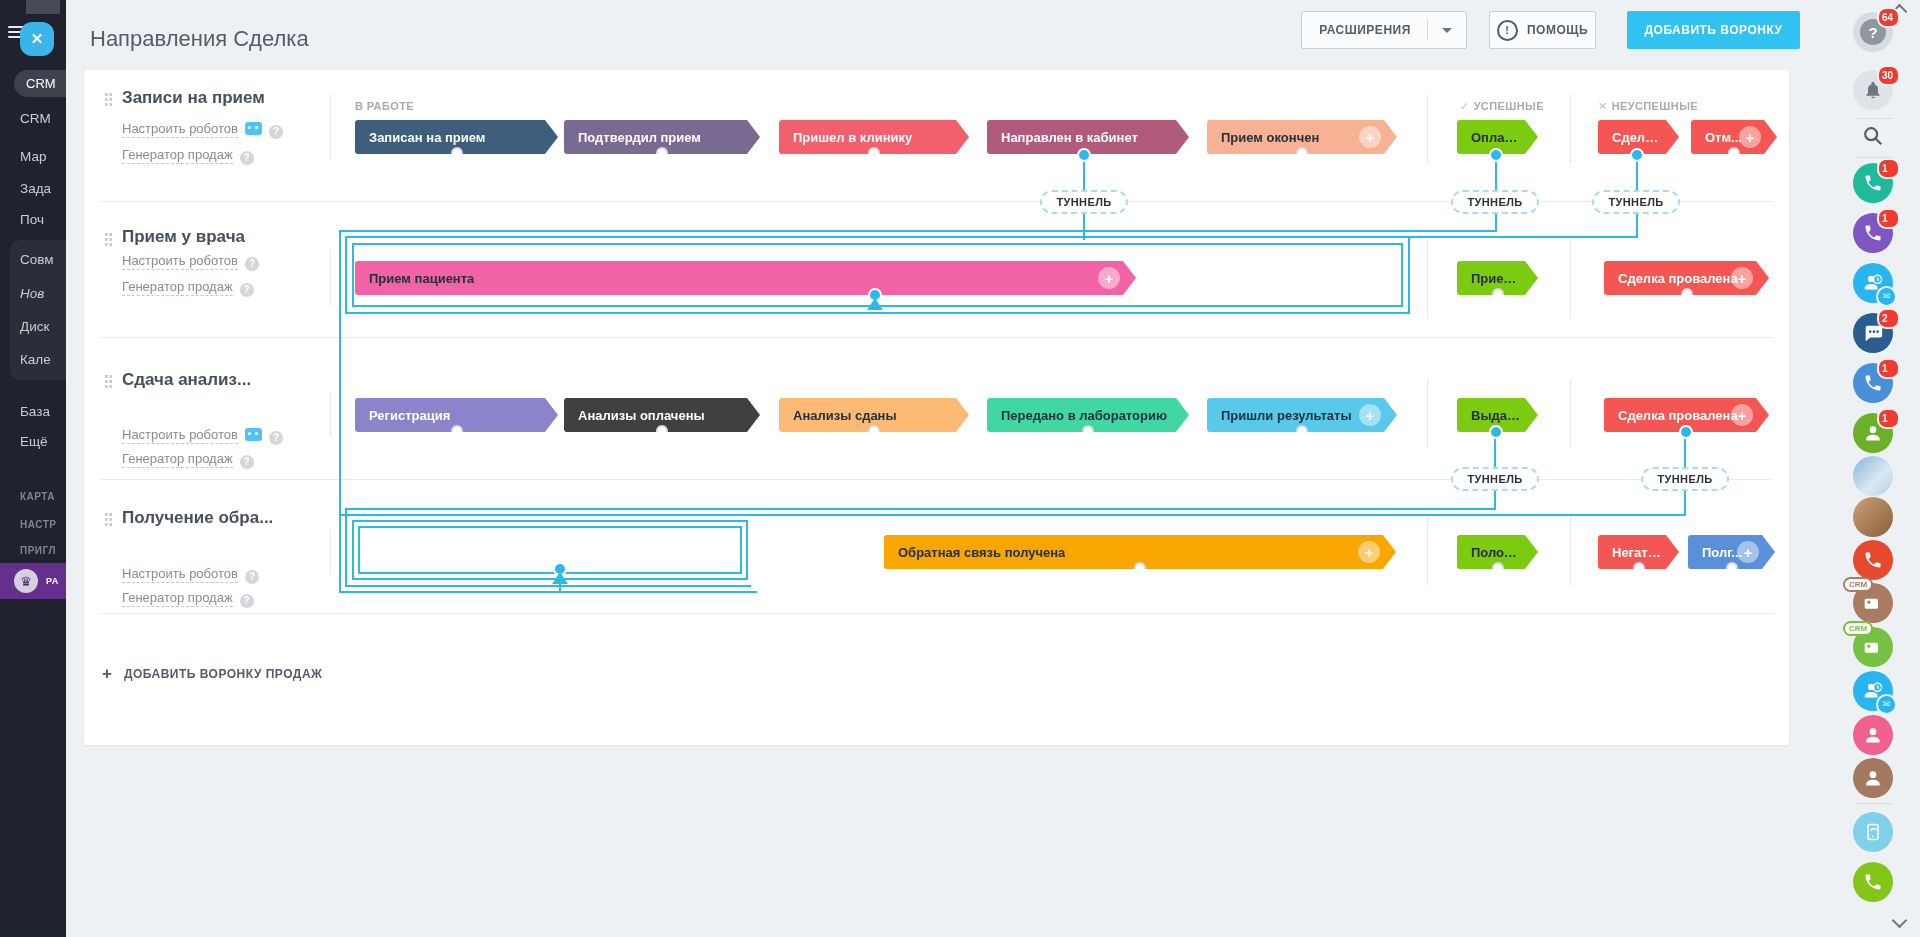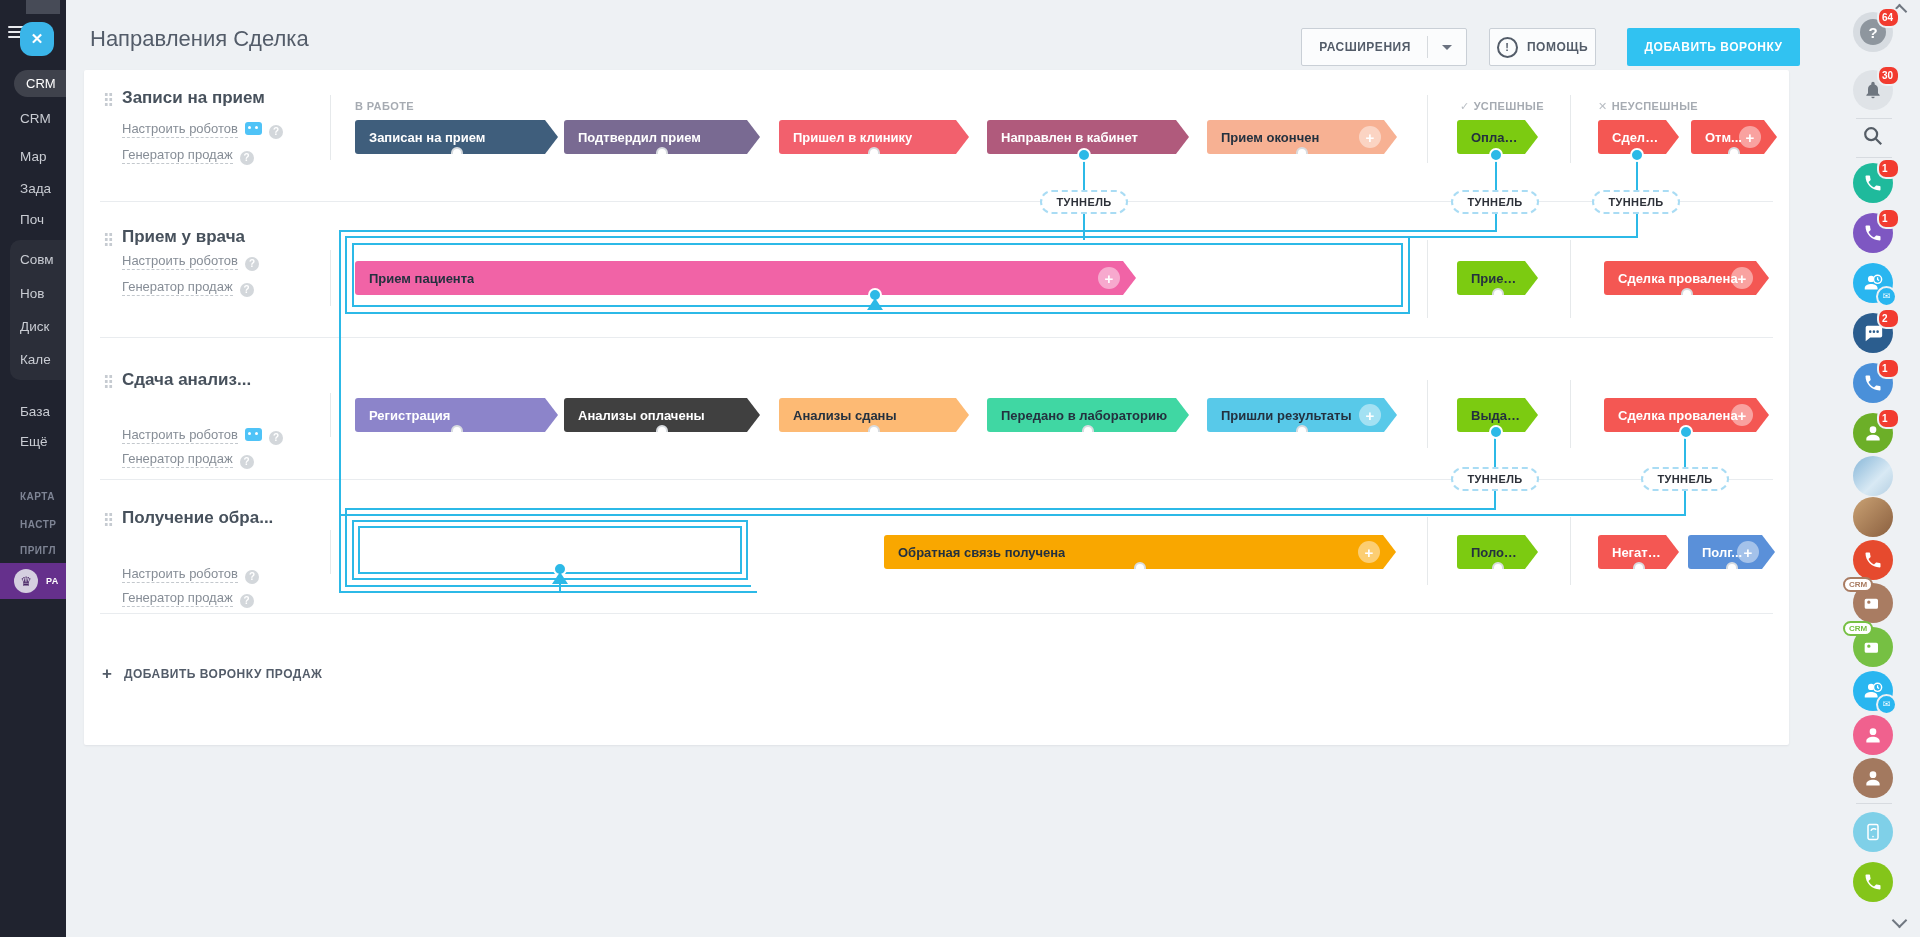--- a/index.html
+++ b/index.html
@@ -19,21 +19,21 @@
   .lsb-item{position:absolute;left:20px;color:#c9ccd3;font-size:13.5px;white-space:nowrap;cursor:pointer;}
   .lsb-group{position:absolute;left:10px;top:240px;width:70px;height:140px;border-radius:10px;background:rgba(255,255,255,.05);}
   .lsb-caps{position:absolute;left:20px;color:#7e8494;font-size:10px;font-weight:bold;letter-spacing:.5px;white-space:nowrap;cursor:pointer;}
   .lsb-banner{position:absolute;left:0;top:563px;width:66px;height:36px;background:#65308c;cursor:pointer;}
   .lsb-banner .crown{position:absolute;left:14px;top:6px;width:24px;height:24px;border-radius:50%;background:#d5cfe0;
                      color:#4a2766;font-size:13px;display:flex;align-items:center;justify-content:center;}
   .lsb-banner .btxt{position:absolute;left:46px;top:13px;color:#fff;font-size:9px;font-weight:bold;letter-spacing:.5px;}
 
   
   .page-title{position:absolute;left:90px;top:26px;font-size:22px;color:#535c69;}
-  .btn{position:absolute;top:28px;height:38px;box-sizing:border-box;border:1px solid #c9cfd6;background:#fbfcfd;
+  .btn{position:absolute;top:11px;height:38px;box-sizing:border-box;border:1px solid #c9cfd6;background:#fbfcfd;
        color:#535c69;font-size:12px;font-weight:bold;letter-spacing:.5px;border-radius:2px;
        display:flex;align-items:center;justify-content:center;cursor:pointer;}
   .btn-split-main{position:absolute;left:0;top:0;height:36px;width:126px;display:flex;align-items:center;justify-content:center;}
   .btn-split-div{position:absolute;right:38px;top:7px;width:1px;height:22px;background:#d6dade;}
   .btn-split-arrow{position:absolute;right:0;top:0;width:38px;height:36px;display:flex;align-items:center;justify-content:center;}
   .caret-down{width:0;height:0;border-left:5px solid transparent;border-right:5px solid transparent;border-top:5px solid #6b7280;}
   .warn-circle{width:17px;height:17px;border:2px solid #535c69;border-radius:50%;font-size:11px;font-weight:bold;
                display:flex;align-items:center;justify-content:center;margin-right:9px;color:#535c69;}
   .btn-primary{background:#31c2f1;border:none;color:#fff;}
 
@@ -342,21 +342,21 @@
     <div class="close-pill">✕</div>
     <div class="lsb-pill">
         <span>CRM</span>
       </div>
     <div class="lsb-item" style="top:111px;">CRM</div>
     <div class="lsb-item" style="top:149px;">Мар</div>
     <div class="lsb-item" style="top:181px;">Зада</div>
     <div class="lsb-item" style="top:212px;">Поч</div>
     <div class="lsb-group"></div>
     <div class="lsb-item" style="top:252px;">Совм</div>
-    <div class="lsb-item" style="top:286px;">Нов</div>
+    <div class="lsb-item" style="top:286px;font-style:italic;">Нов</div>
     <div class="lsb-item" style="top:319px;">Диск</div>
     <div class="lsb-item" style="top:352px;">Кале</div>
     <div class="lsb-item" style="top:404px;">База</div>
     <div class="lsb-item" style="top:434px;">Ещё</div>
     <div class="lsb-caps" style="top:491px;">КАРТА</div>
     <div class="lsb-caps" style="top:519px;">НАСТР</div>
     <div class="lsb-caps" style="top:545px;">ПРИГЛ</div>
     <div class="lsb-banner">
       <span class="crown">♛</span>
       <span class="btxt">РА</span>

